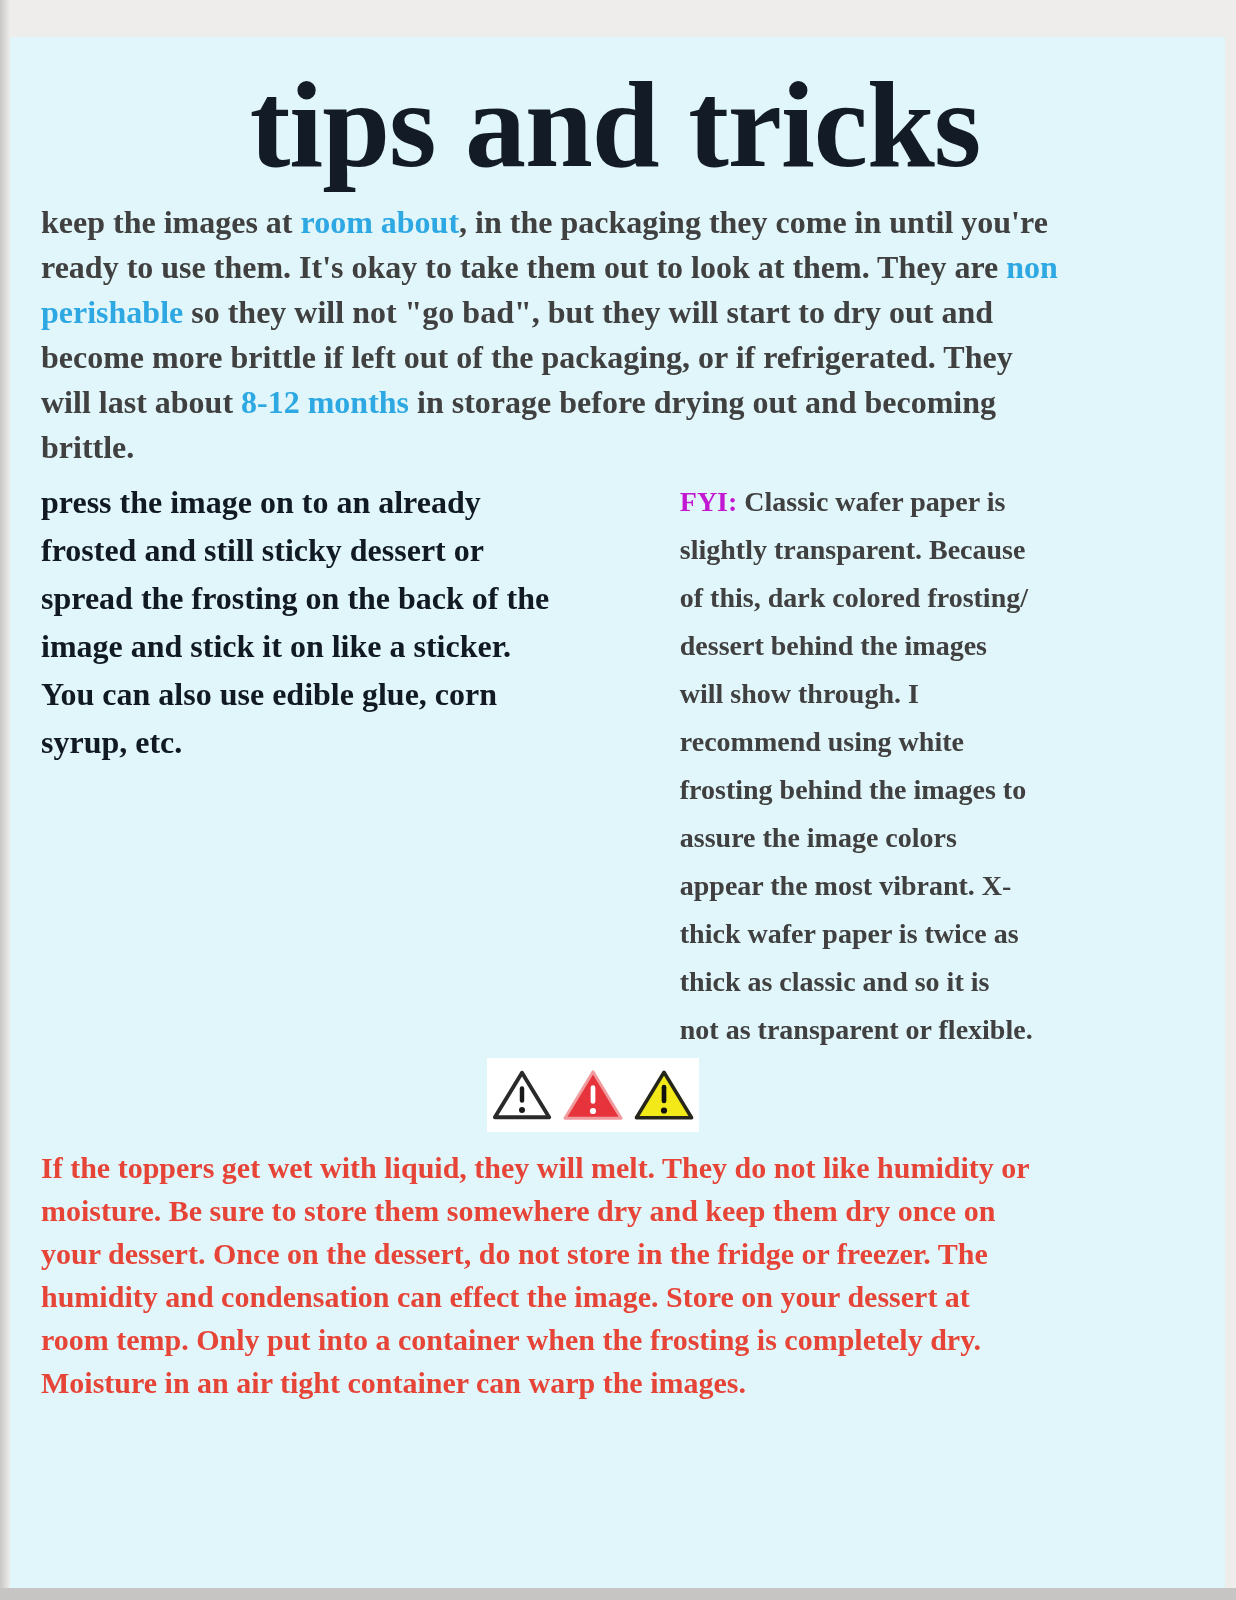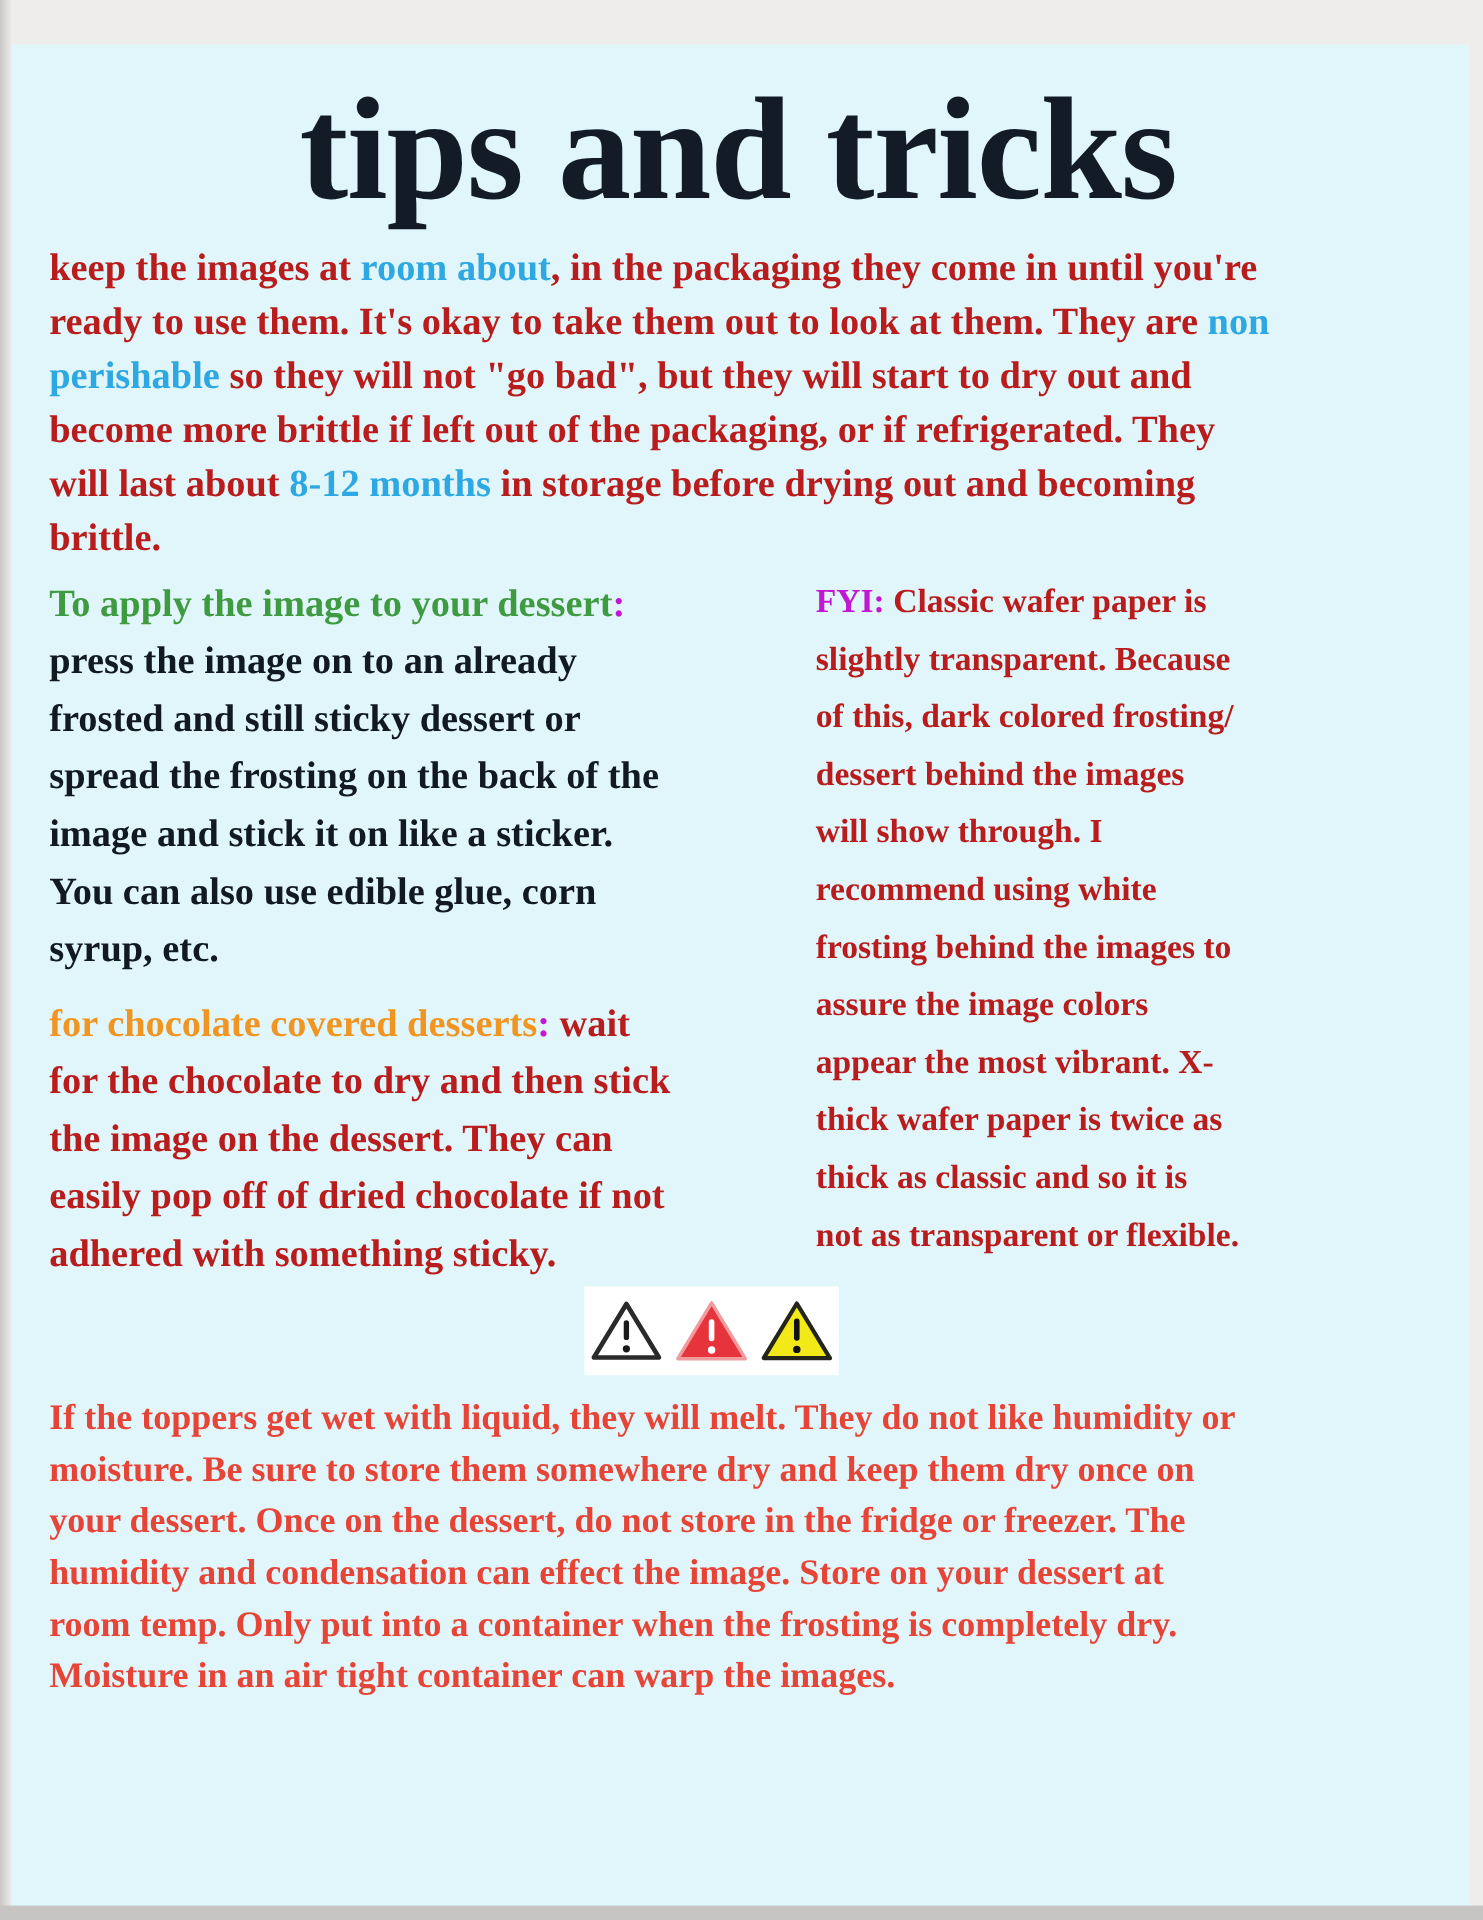--- a/index.html
+++ b/index.html
@@ -50,21 +50,21 @@
   .warn-strip{
     width:212px;height:74px;background:#ffffff;
     margin:4px 0 0 452px;
     display:flex;align-items:center;justify-content:center;gap:9px;
   }
   .warn-strip svg{display:block;}
   .footer-red{
     font-size:30px;line-height:43px;color:#e74438;
     margin:14px 0 0 6px;
   }
-  .t-black{color:#b91c1c;}
+  .t-black{color:#404040;}
   .t-blue{color:#2da8e2;}
   .t-green{color:#3f9b41;}
   .t-magenta{color:#c218d2;}
   .t-orange{color:#f09522;}
   .t-brown{color:#a05c1e;}
 </style>
 </head>
 <body>
 
 <div class="frame">
@@ -74,32 +74,26 @@
 
     <p class="intro pre"><span class="t-black">keep the images at </span><span class="t-blue">room about</span><span class="t-black">, in the packaging they come in until you're
 ready to use them. It's okay to take them out to look at them. They are </span><span class="t-blue">non
 perishable</span><span class="t-black"> so they will not "go bad", but they will start to dry out and
 become more brittle if left out of the packaging, or if refrigerated. They
 will last about </span><span class="t-blue">8-12 months</span><span class="t-black"> in storage before drying out and becoming
 brittle.</span></p>
 
     <div class="cols">
       <div class="col-left">
-        <p><span class="t-green">To apply the image to your dessert</span><span class="t-magenta">:</span></p>
         <p class="pre apply-body">press the image on to an already
 frosted and still sticky dessert or
 spread the frosting on the back of the
 image and stick it on like a sticker.
 You can also use edible glue, corn
 syrup, etc.</p>
-        <p class="pre"><span class="t-orange">for chocolate covered desserts</span><span class="t-magenta">:</span><span class="t-black"> wait
-for the chocolate to dry and then stick
-the image on the dessert. They can
-easily pop off of dried chocolate if not
-adhered with something sticky.</span></p>
       </div>
       <div class="col-right">
         <p class="pre"><span class="t-magenta">FYI:</span><span class="t-black"> Classic wafer paper is
 slightly transparent. Because
 of this, dark colored frosting/
 dessert behind the images
 will show through. I
 recommend using white
 frosting behind the images to
 assure the image colors

